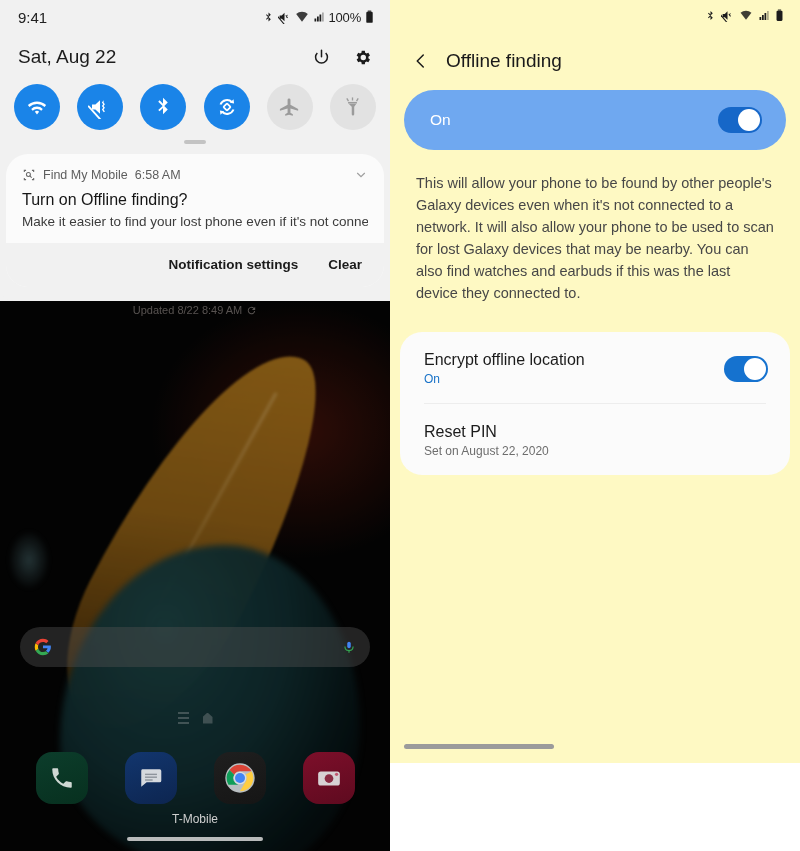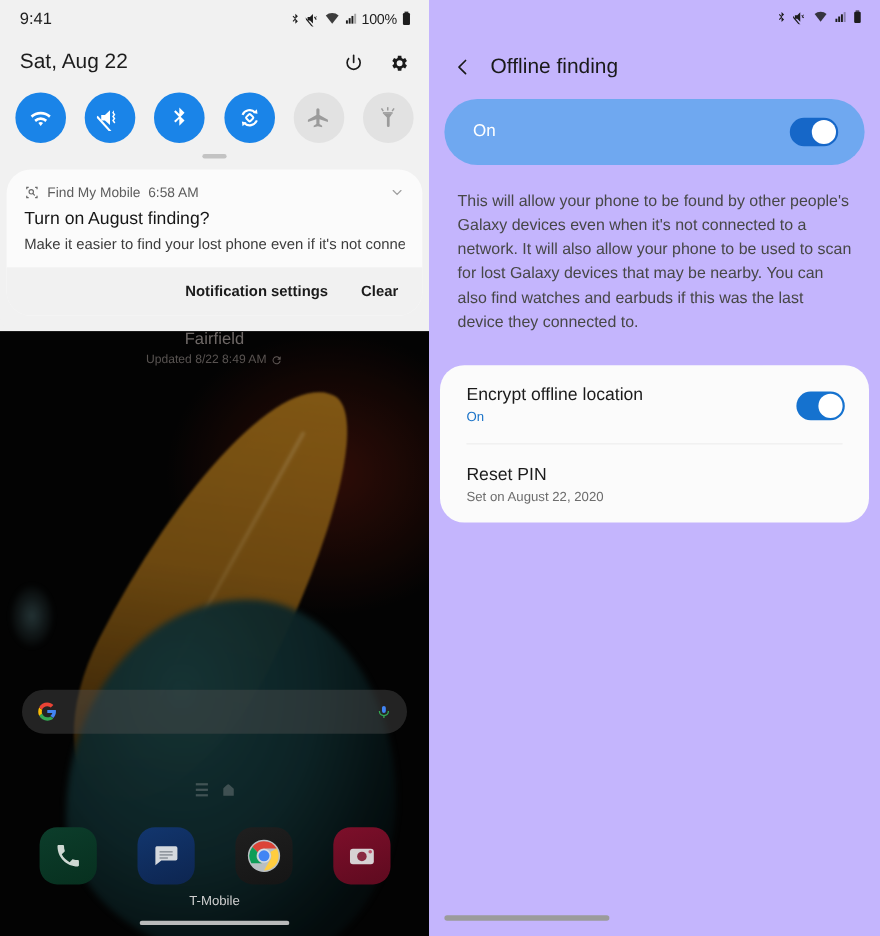--- a/index.html
+++ b/index.html
@@ -142,22 +142,22 @@
   .notif-text { font-size: 13.5px; color: #3c3c3c; margin-top: 5px; white-space: nowrap; overflow: hidden; }
   .notif-actions {
     background: #f1f1f1; display: flex; justify-content: flex-end; align-items: center;
     gap: 30px; padding: 11px 22px 13px 0; height: 44px;
   }
   .notif-action { font-size: 13.5px; font-weight: bold; color: #1b1b1b; }
   .notif-bottom-round { height: 14px; background: #f1f1f1; border-bottom-left-radius: 20px; border-bottom-right-radius: 20px; }
 
   
   .phone-right {
-    position: relative; width: 410px; height: 851px;
-    background: #c4b5fd; overflow: hidden;
+    position: relative; width: 410px; height: 763px;
+    background: #fef9c3; overflow: hidden;
   }
   .rt-statusbar { height: 30px; display: flex; align-items: center; justify-content: flex-end; padding: 0 16px; gap: 5px; }
   .rt-appbar { display: flex; align-items: center; gap: 16px; padding: 10px 22px 0 22px; height: 52px; }
   .back-arrow { width: 18px; height: 18px; }
   .rt-title { font-size: 19px; color: #1a1a1a; }
 
   .master-banner {
     margin: 8px 14px 0 14px; height: 60px; border-radius: 30px;
     background: #6fa8f0; display: flex; align-items: center;
     padding: 0 24px 0 26px;
@@ -199,21 +199,20 @@
       <div class="wp-glow-red"></div>
       <div class="wp-leaf">
         <div class="wp-leaf-vein"></div>
       </div>
       <div class="wp-teal"></div>
       <div class="wp-spark"></div>
       <div class="wp-dark-overlay"></div>
     </div>
 
     <div class="weather-widget">
-      <div class="weather-city">Fairfield</div>
       <div class="weather-updated">
         <span>Updated 8/22 8:49 AM</span>
         <svg class="refresh-ico" viewBox="0 0 24 24">
           <path d="M17.6 6.4A8 8 0 1 0 19.9 13h-2.1A6 6 0 1 1 16.2 7.8L13 11h7V4l-2.4 2.4z" fill="rgba(190,180,175,.6)"></path>
         </svg>
       </div>
     </div>
 
     <div class="search-bar">
       <svg class="g-logo" viewBox="0 0 48 48">
@@ -370,21 +369,21 @@
                 <path fill="none" stroke="#6a6a6a" stroke-width="1.9" d="M4 7V4h3M20 7V4h-3M4 17v3h3M20 17v3h-3"></path>
                 <circle cx="11" cy="11" r="3.4" fill="none" stroke="#6a6a6a" stroke-width="1.8"></circle>
                 <path stroke="#6a6a6a" stroke-width="1.8" stroke-linecap="round" d="M13.6 13.6L16 16"></path>
               </svg>
               <span class="notif-appname">Find My Mobile</span>
               <span class="notif-time">6:58 AM</span>
               <svg class="notif-chevron" viewBox="0 0 24 24">
                 <path fill="none" stroke="#555" stroke-width="2" stroke-linecap="round" d="M6 9l6 6 6-6"></path>
               </svg>
             </div>
-            <div class="notif-title">Turn on August finding?</div>
+            <div class="notif-title">Turn on Offline finding?</div>
             <div class="notif-text">Make it easier to find your lost phone even if it's not connected..</div>
           </div>
           <div class="notif-actions">
             <span class="notif-action">Notification settings</span>
             <span class="notif-action">Clear</span>
           </div>
         </div>
       </div>
       <div class="notif-bottom-round"></div>
     </div>

